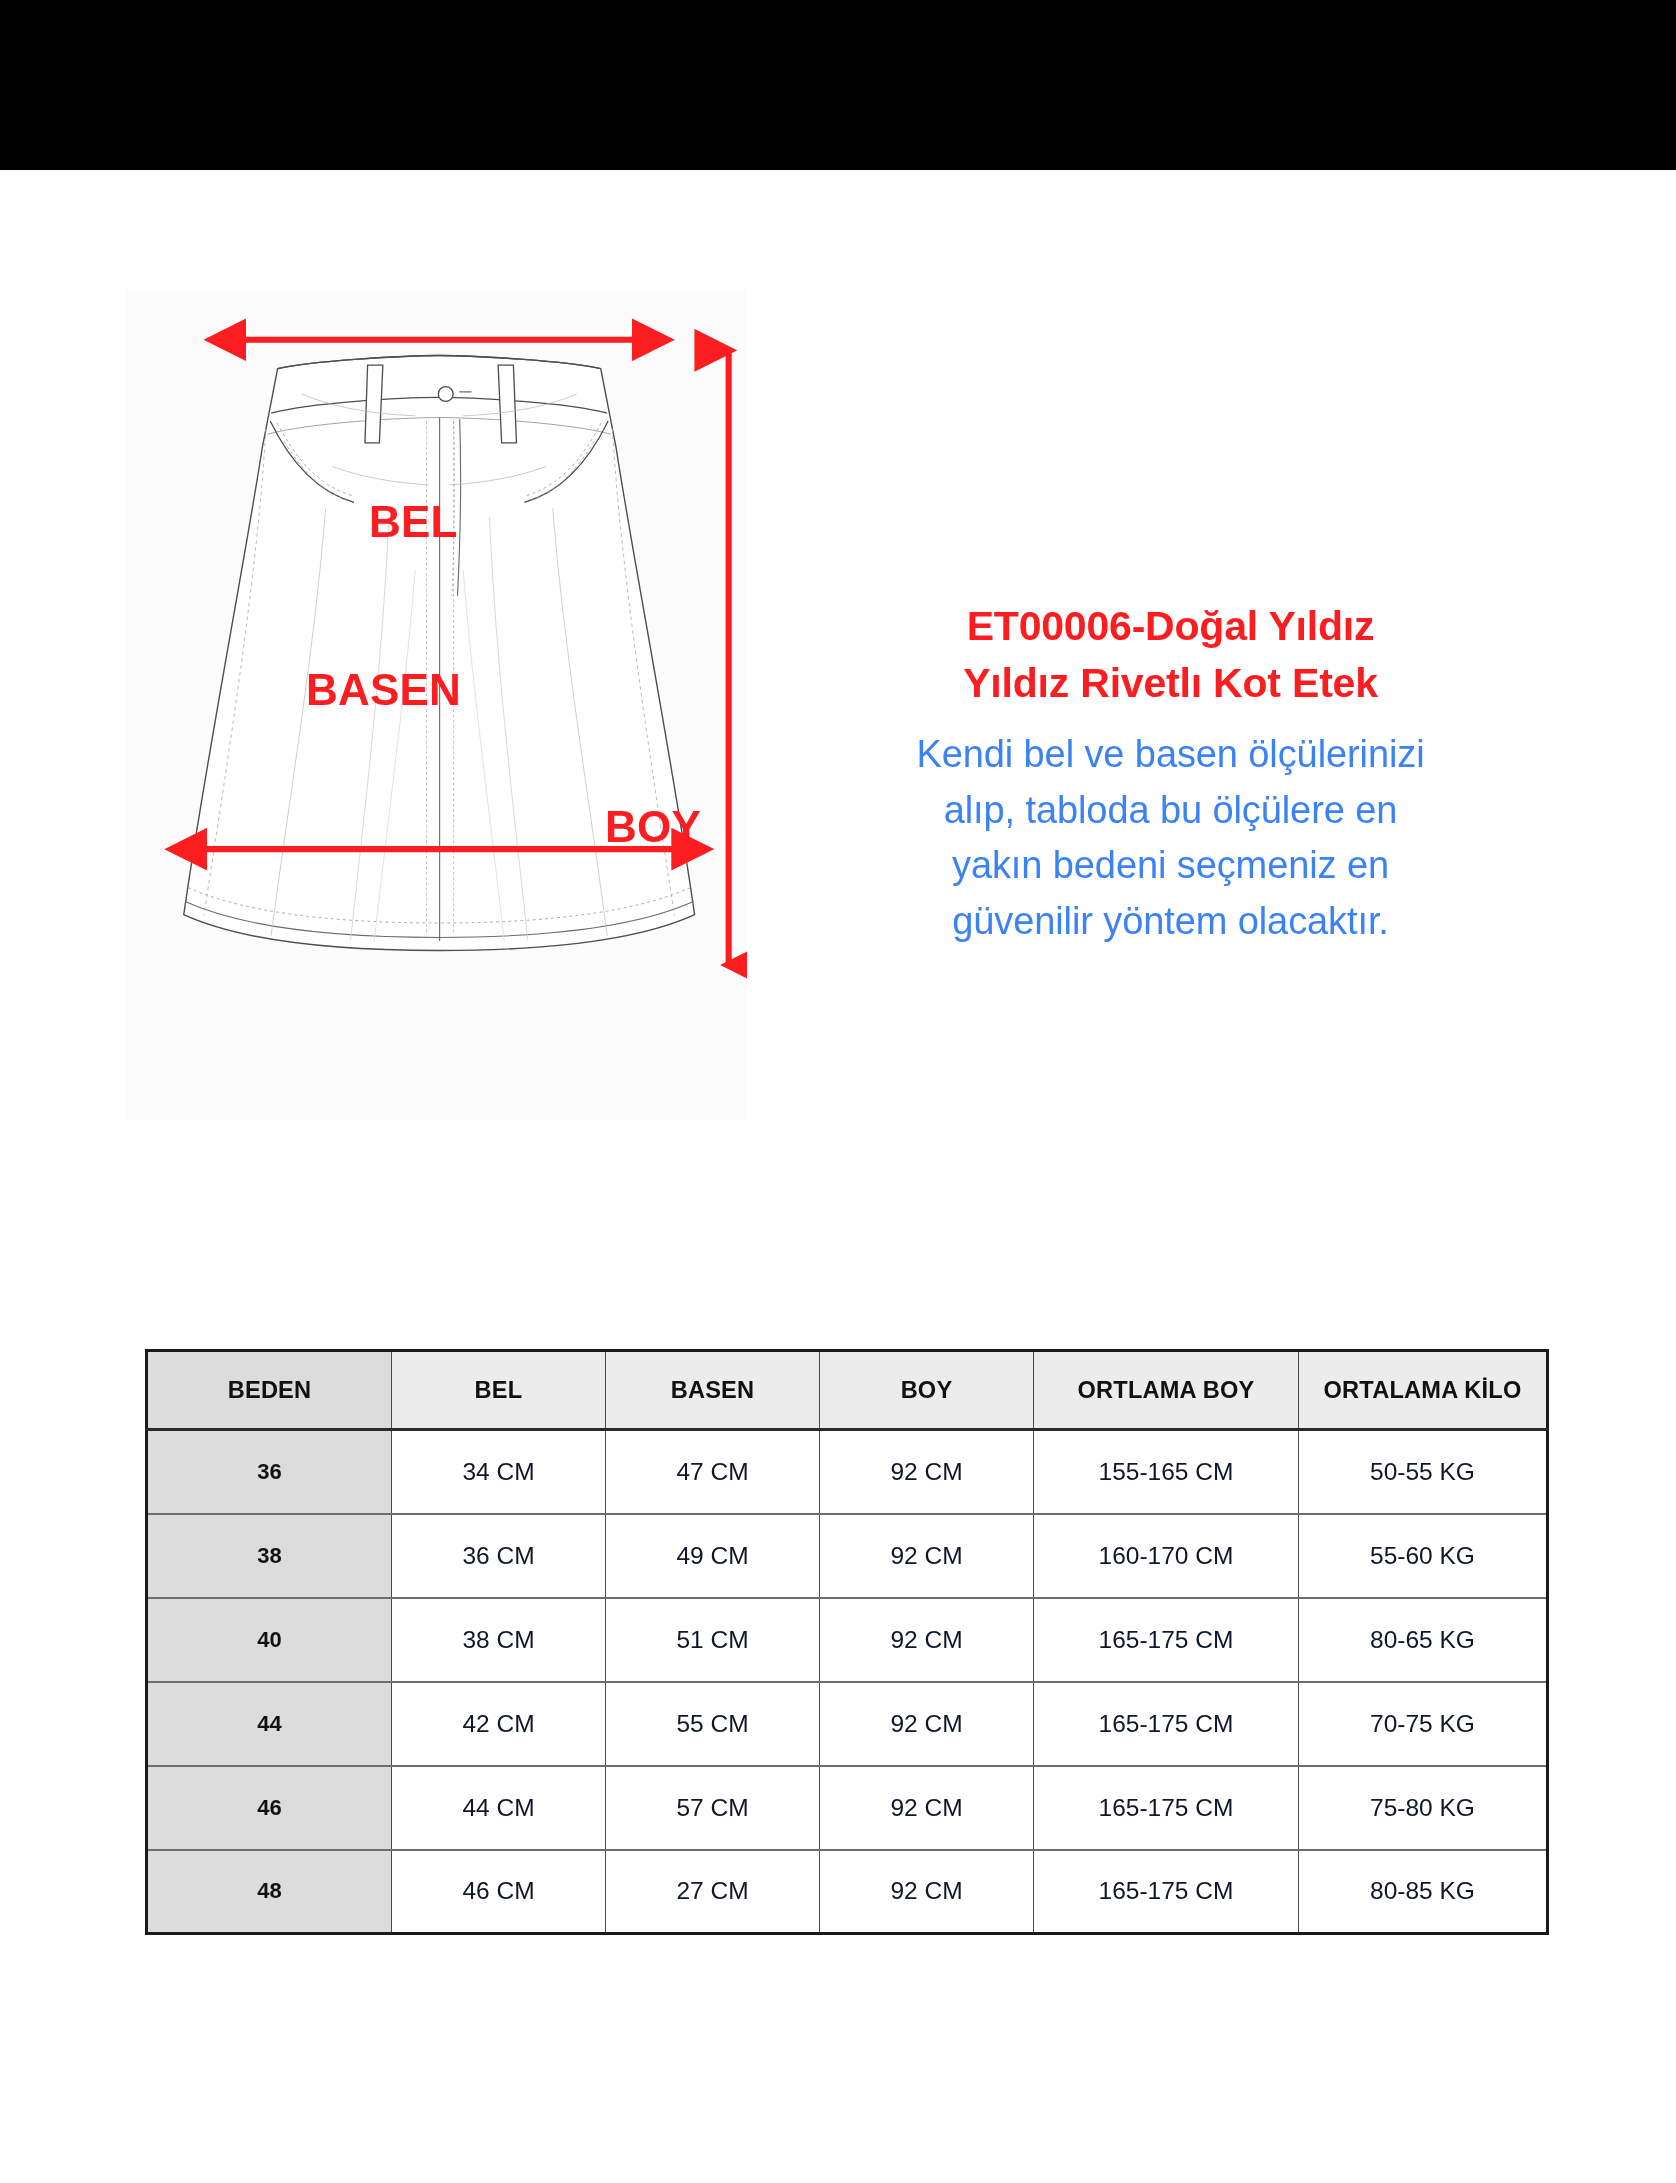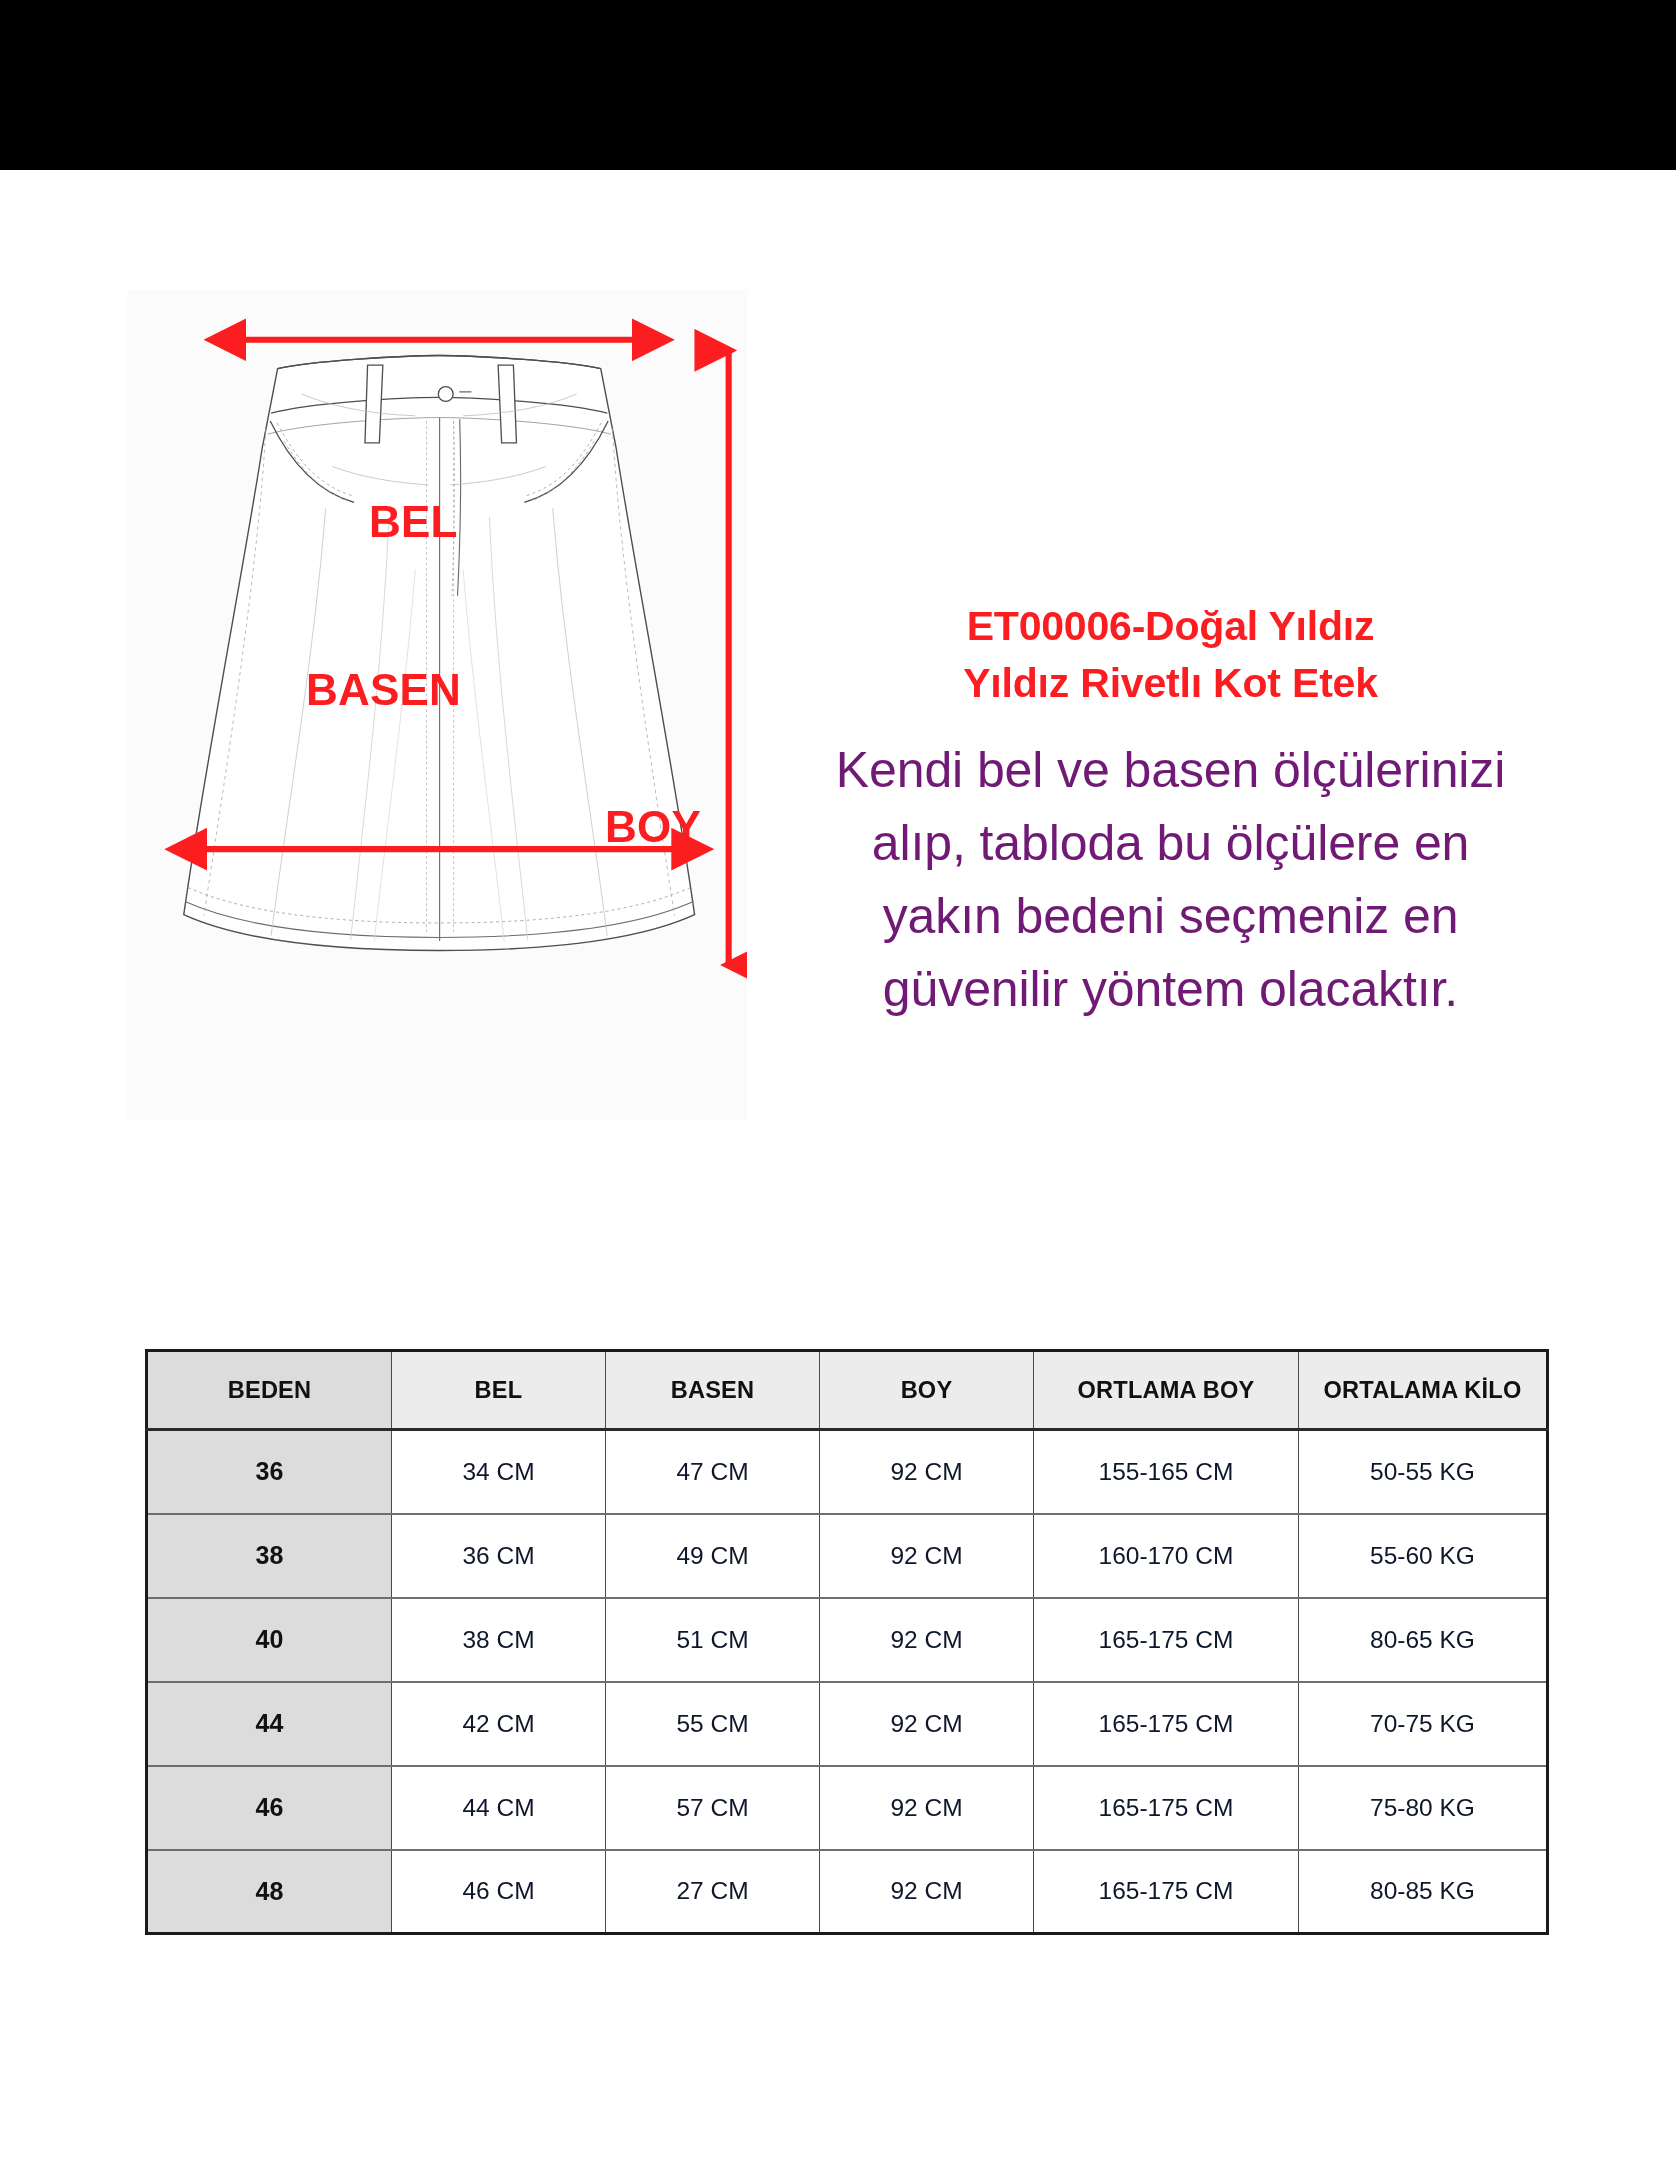--- a/index.html
+++ b/index.html
@@ -32,21 +32,21 @@
 
   
   #info-block {
     position:absolute; left:830px; top:428px; width:681px; text-align:center;
   }
   #product-title {
     color:#fb1d20; font-weight:bold; font-size:41px; line-height:1.38;
     letter-spacing:-0.2px;
   }
   #product-desc {
-    margin-top:23px; color:#701a75; font-size:50px; line-height:1.46;
+    margin-top:16px; color:#3b82f6; font-size:38px; line-height:1.46;
     letter-spacing:-0.1px;
   }
 
   
   #size-table-wrap { position:absolute; left:145px; top:1179px; width:1110px; }
   table#size-table {
     width:100%; border-collapse:collapse; table-layout:fixed;
     border:3.9px solid #1a1a1a;
   }
   #size-table col.c-beden { width:245px; }
@@ -64,21 +64,21 @@
     text-align:center; vertical-align:middle;
     height:84px; padding:0 2.6px;
   }
   #size-table thead th {
     background:#ececec; color:#111; font-weight:bold; font-size:23.6px;
     letter-spacing:0.2px; border-bottom:3.5px solid #2a2a2a; height:79px;
   }
   #size-table thead th.col-beden { background:#dcdcdc; }
   #size-table tbody td { background:#ffffff; color:#0f172a; font-size:24.5px; font-weight:normal; }
   #size-table tbody td.cell-beden {
-    background:#dcdcdc; color:#111; font-weight:bold; font-size:25px;
+    background:#dcdcdc; color:#111; font-weight:bold; font-size:22px;
   }
 </style>
 </head>
 <body>
 
 <div id="page">
   <div id="sheet">
 
     <div id="illustration-panel"></div>
 

